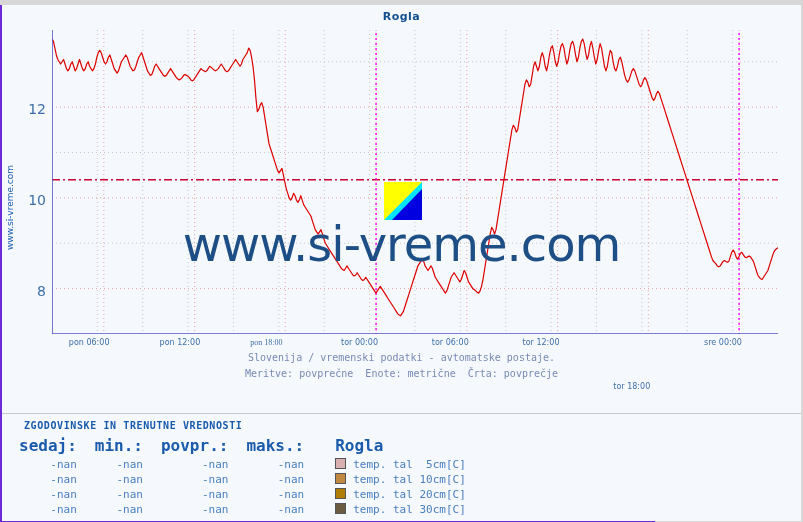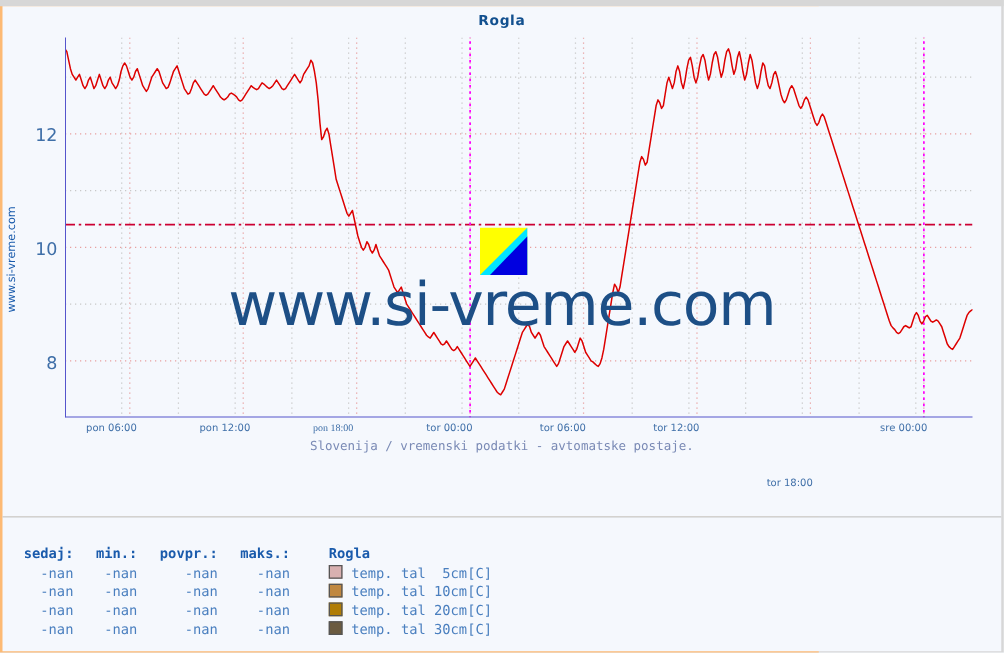--- a/index.html
+++ b/index.html
@@ -5,21 +5,21 @@
   html,body{margin:0;padding:0;}
   body{
     width:803px;height:522px;
     background:#d7d7d7;
     font-family:"DejaVu Sans",sans-serif;
     overflow:hidden;
   }
   #app{
     position:relative;
     width:655px;height:522px;
-    background:#fdba74;
+    background:#6d28d9;
     box-sizing:border-box;
   }
   
   .top-strip{
     position:absolute;left:0;top:0;width:803px;height:5px;
     background:#d7d7d7;
   }
   .chart-panel{
     position:absolute;left:2px;top:5px;
     width:799px;height:408px;
@@ -103,21 +103,21 @@
   }
   .tbl{
     position:absolute;left:8px;top:22px;
     border-collapse:collapse;
     font-family:"DejaVu Sans Mono",monospace;
     font-size:11px;
   }
   .tbl th{
     color:#1a5bac;font-weight:bold;
     text-align:right;padding:0 9px 2px 9px;
-    font-size:11px;
+    font-size:16px;
   }
   .tbl th.lbl{text-align:left;padding-left:22px;}
   .tbl td{
     color:#4a7fbf;text-align:right;
     padding:1px 9px;font-size:11px;
   }
   .tbl td.legend-cell{
     text-align:left;padding-left:22px;
     color:#4a7fbf;white-space:pre;
   }
@@ -205,25 +205,27 @@
     <svg class="wm-logo" viewBox="0 0 38 38">
       <rect x="0" y="0" width="38" height="38" fill="#ffff00"></rect>
       <polygon points="38,0 38,38 0,38" fill="#00e5ff"></polygon>
       <polygon points="38,7 38,38 8,38" fill="#0000e0"></polygon>
     </svg>
 
     <div class="wm-text">www.si-vreme.com</div>
 
     <div class="caption">
       <div>Slovenija / vremenski podatki - avtomatske postaje.</div>
+      <div>Meritve: povprečne  Enote: metrične  Črta: povprečje</div>
     </div>
 
   </div>
 
   <div class="table-panel">
+    <div class="tbl-title">ZGODOVINSKE IN TRENUTNE VREDNOSTI</div>
     <table class="tbl">
       <thead>
         <tr>
           <th>sedaj:</th>
           <th>min.:</th>
           <th>povpr.:</th>
           <th>maks.:</th>
           <th class="lbl">Rogla</th>
         </tr>
       </thead>

